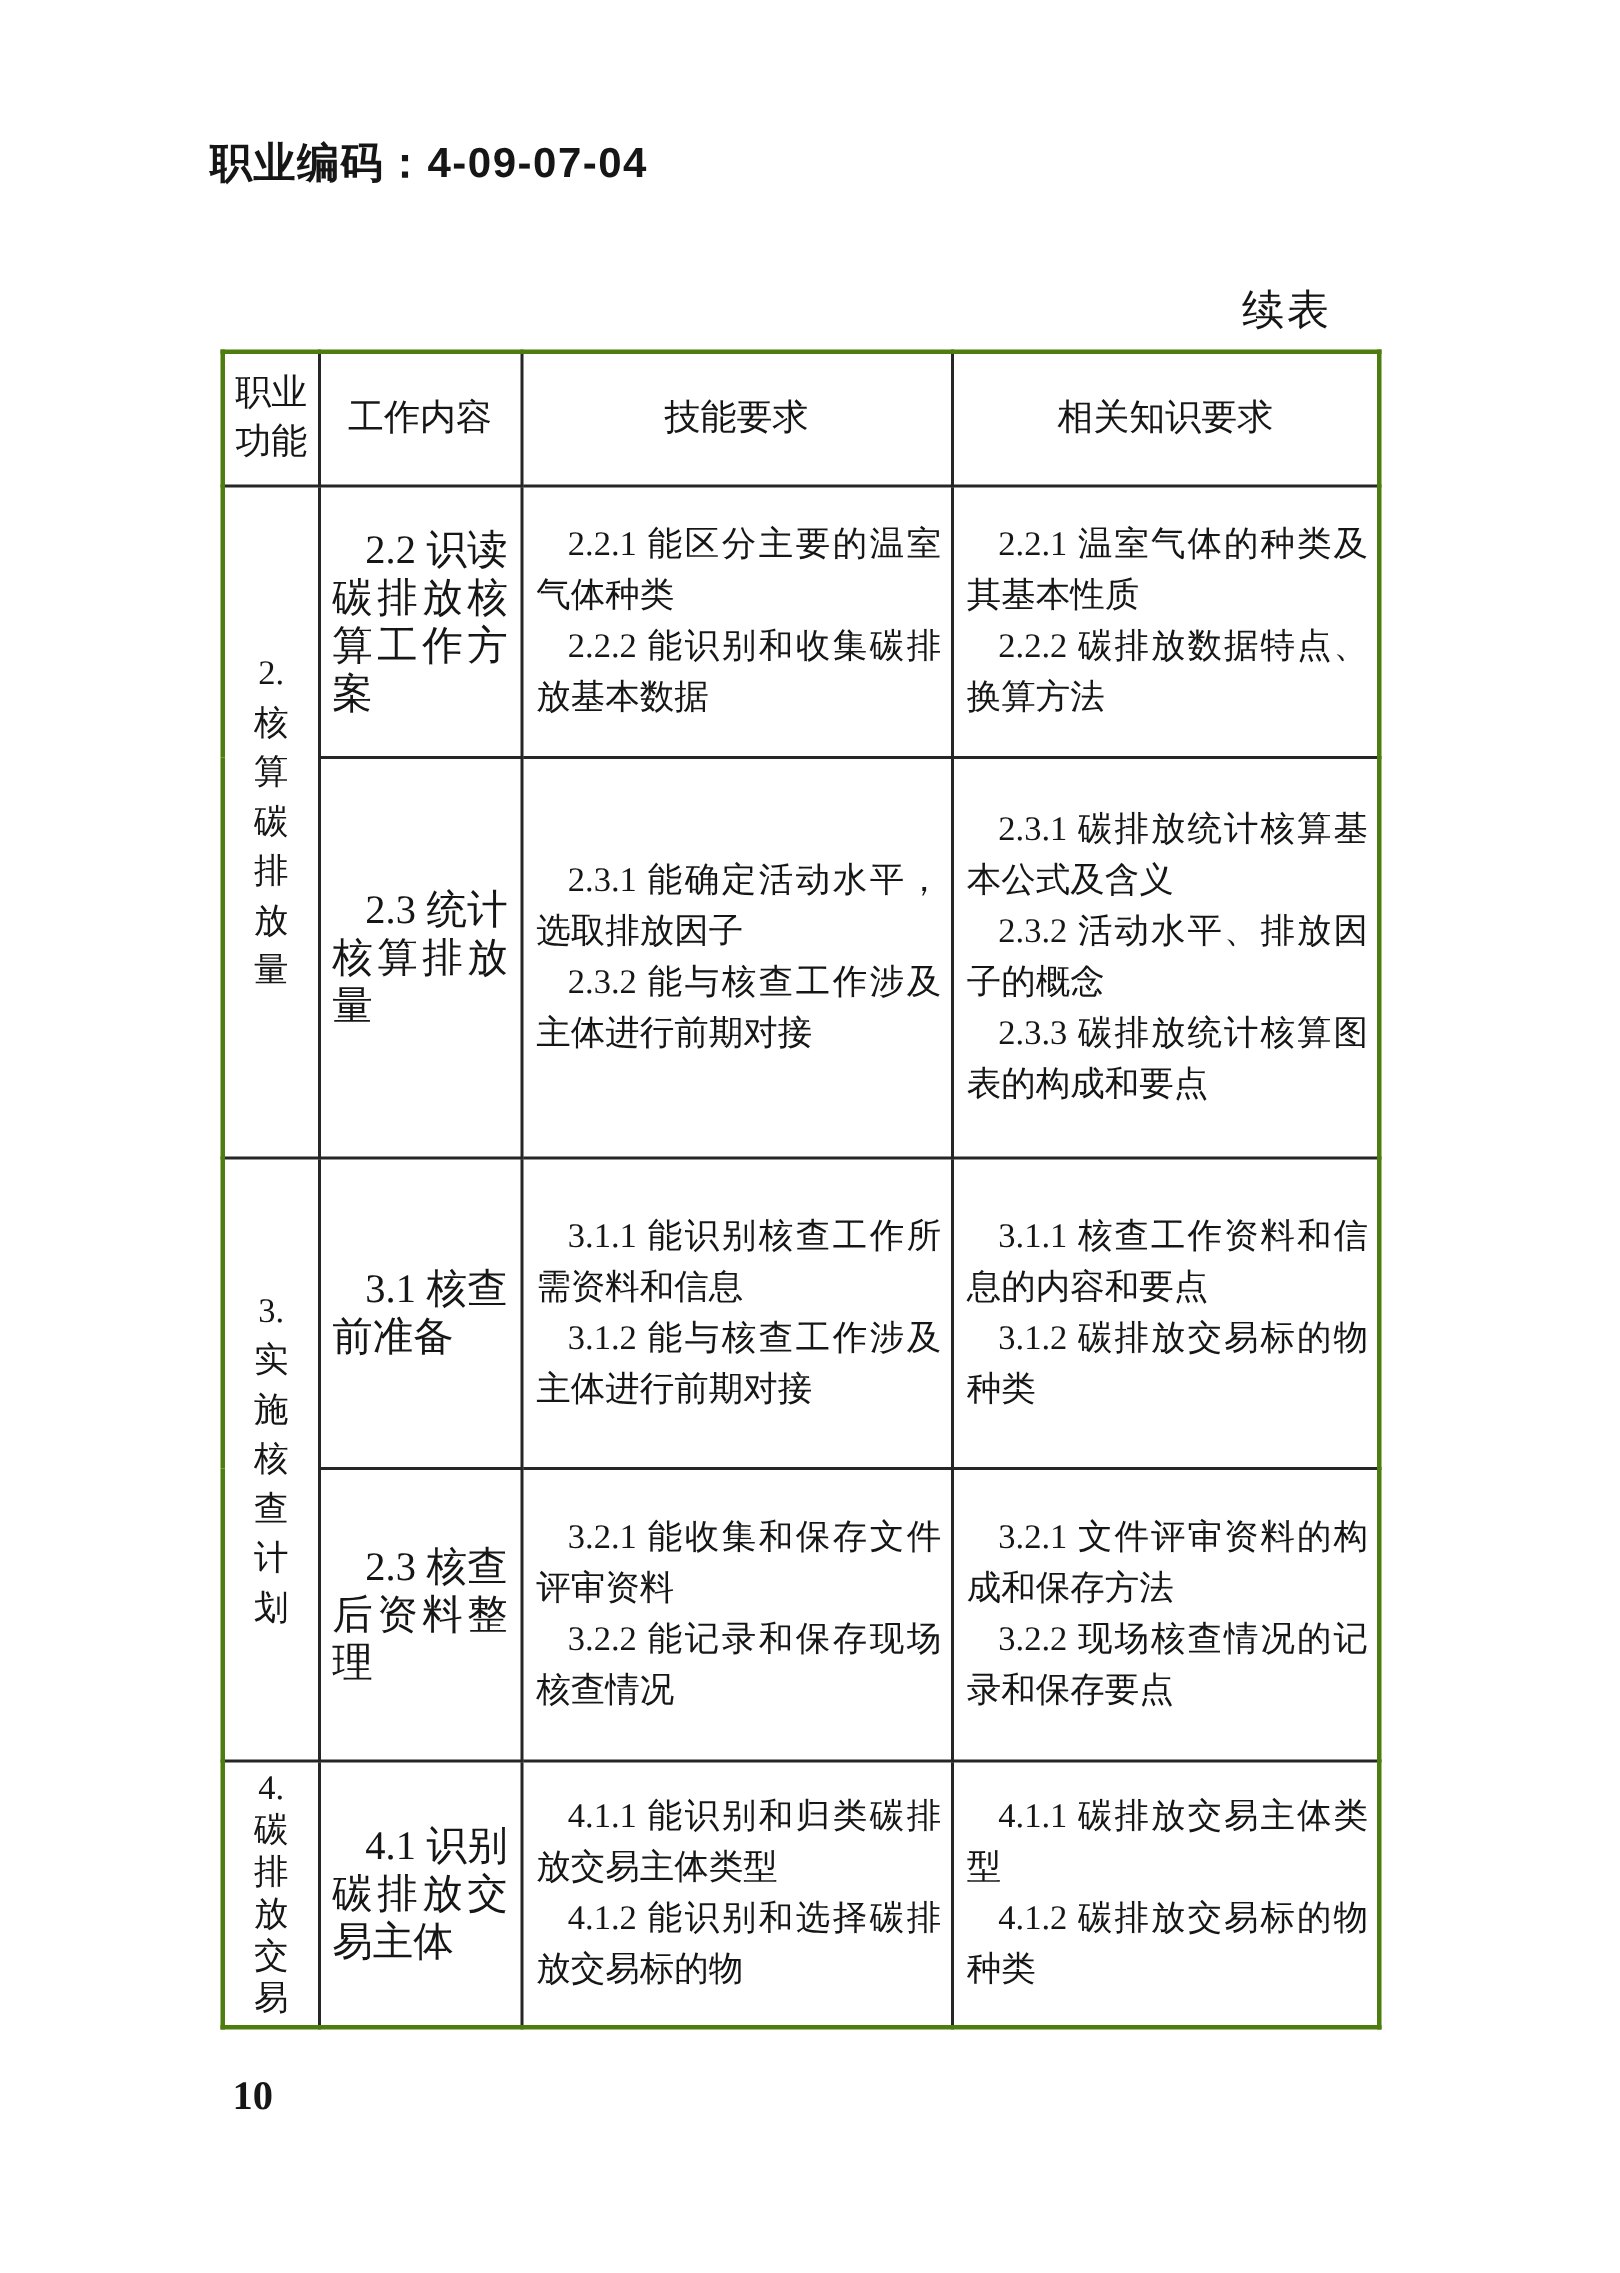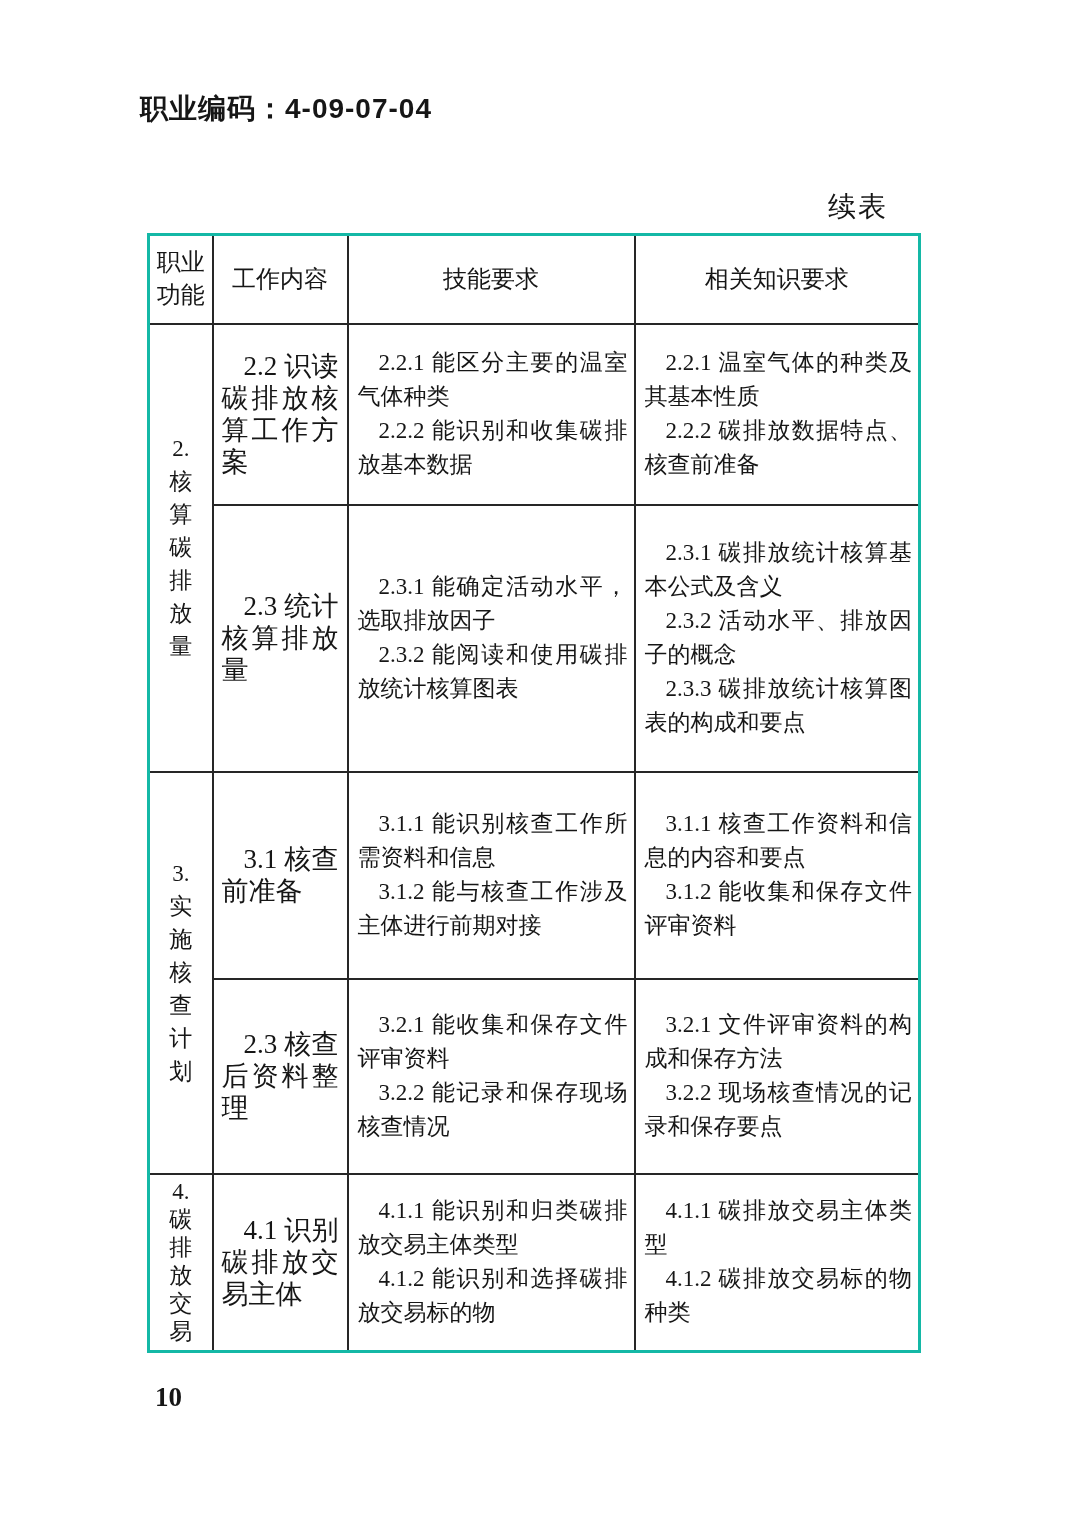--- a/index.html
+++ b/index.html
@@ -34,21 +34,21 @@
     letter-spacing: 2px;
   }
 
   table.std-table {
     position: absolute;
     left: 147px;
     top: 233px;
     width: 771px;
     border-collapse: collapse;
     table-layout: fixed;
-    border: 3px solid #14b8a6;
+    border: 3px solid #4d7c0f;
   }
   .std-table th, .std-table td {
     border: 2px solid #262626;
     vertical-align: middle;
     font-weight: normal;
     overflow: hidden;
   }
 
   
   tr.tr-h  { height: 89px; }
@@ -138,31 +138,31 @@
 量</td>
     <td class="content-cell">
       <p>2.2 识读碳排放核算工作方案</p>
     </td>
     <td class="skills-cell">
       <p>2.2.1 能区分主要的温室气体种类</p>
       <p>2.2.2 能识别和收集碳排放基本数据</p>
     </td>
     <td class="knowledge-cell">
       <p>2.2.1 温室气体的种类及其基本性质</p>
-      <p>2.2.2 碳排放数据特点、核查前准备</p>
+      <p>2.2.2 碳排放数据特点、换算方法</p>
     </td>
   </tr>
 
   <tr class="tr-r2">
     <td class="content-cell">
       <p>2.3 统计核算排放量</p>
     </td>
     <td class="skills-cell">
       <p>2.3.1 能确定活动水平，选取排放因子</p>
-      <p>2.3.2 能阅读和使用碳排放统计核算图表</p>
+      <p>2.3.2 能与核查工作涉及主体进行前期对接</p>
     </td>
     <td class="knowledge-cell">
       <p>2.3.1 碳排放统计核算基本公式及含义</p>
       <p>2.3.2 活动水平、排放因子的概念</p>
       <p>2.3.3 碳排放统计核算图表的构成和要点</p>
     </td>
   </tr>
 
   <tr class="tr-r3">
     <td class="func-cell" rowspan="2">3.
@@ -174,21 +174,21 @@
 划</td>
     <td class="content-cell">
       <p>3.1 核查前准备</p>
     </td>
     <td class="skills-cell">
       <p>3.1.1 能识别核查工作所需资料和信息</p>
       <p>3.1.2 能与核查工作涉及主体进行前期对接</p>
     </td>
     <td class="knowledge-cell">
       <p>3.1.1 核查工作资料和信息的内容和要点</p>
-      <p>3.1.2 能收集和保存文件评审资料</p>
+      <p>3.1.2 碳排放交易标的物种类</p>
     </td>
   </tr>
 
   <tr class="tr-r4">
     <td class="content-cell">
       <p>2.3 核查后资料整理</p>
     </td>
     <td class="skills-cell">
       <p>3.2.1 能收集和保存文件评审资料</p>
       <p>3.2.2 能记录和保存现场核查情况</p>

